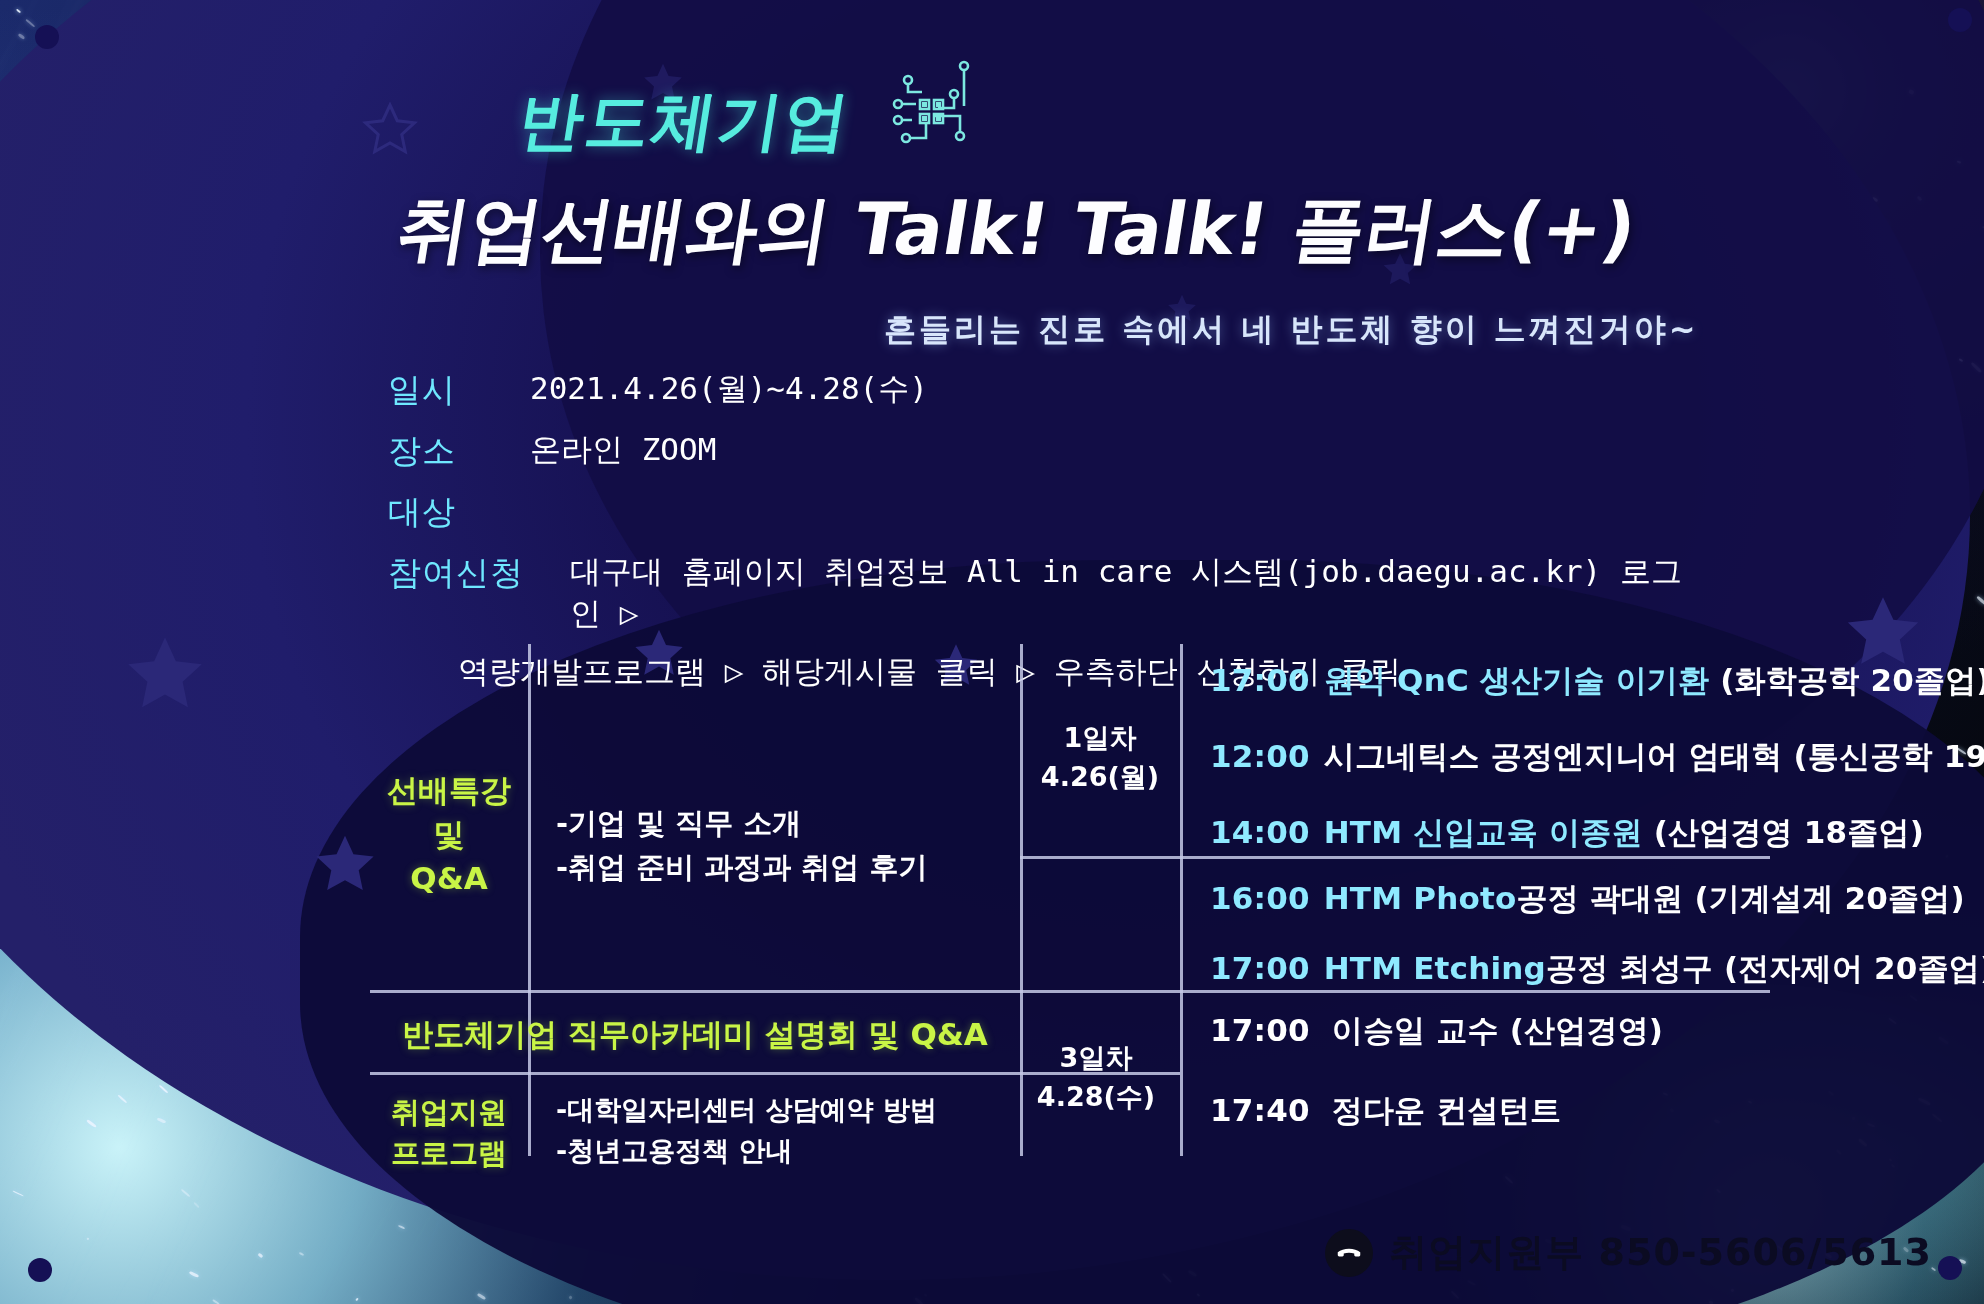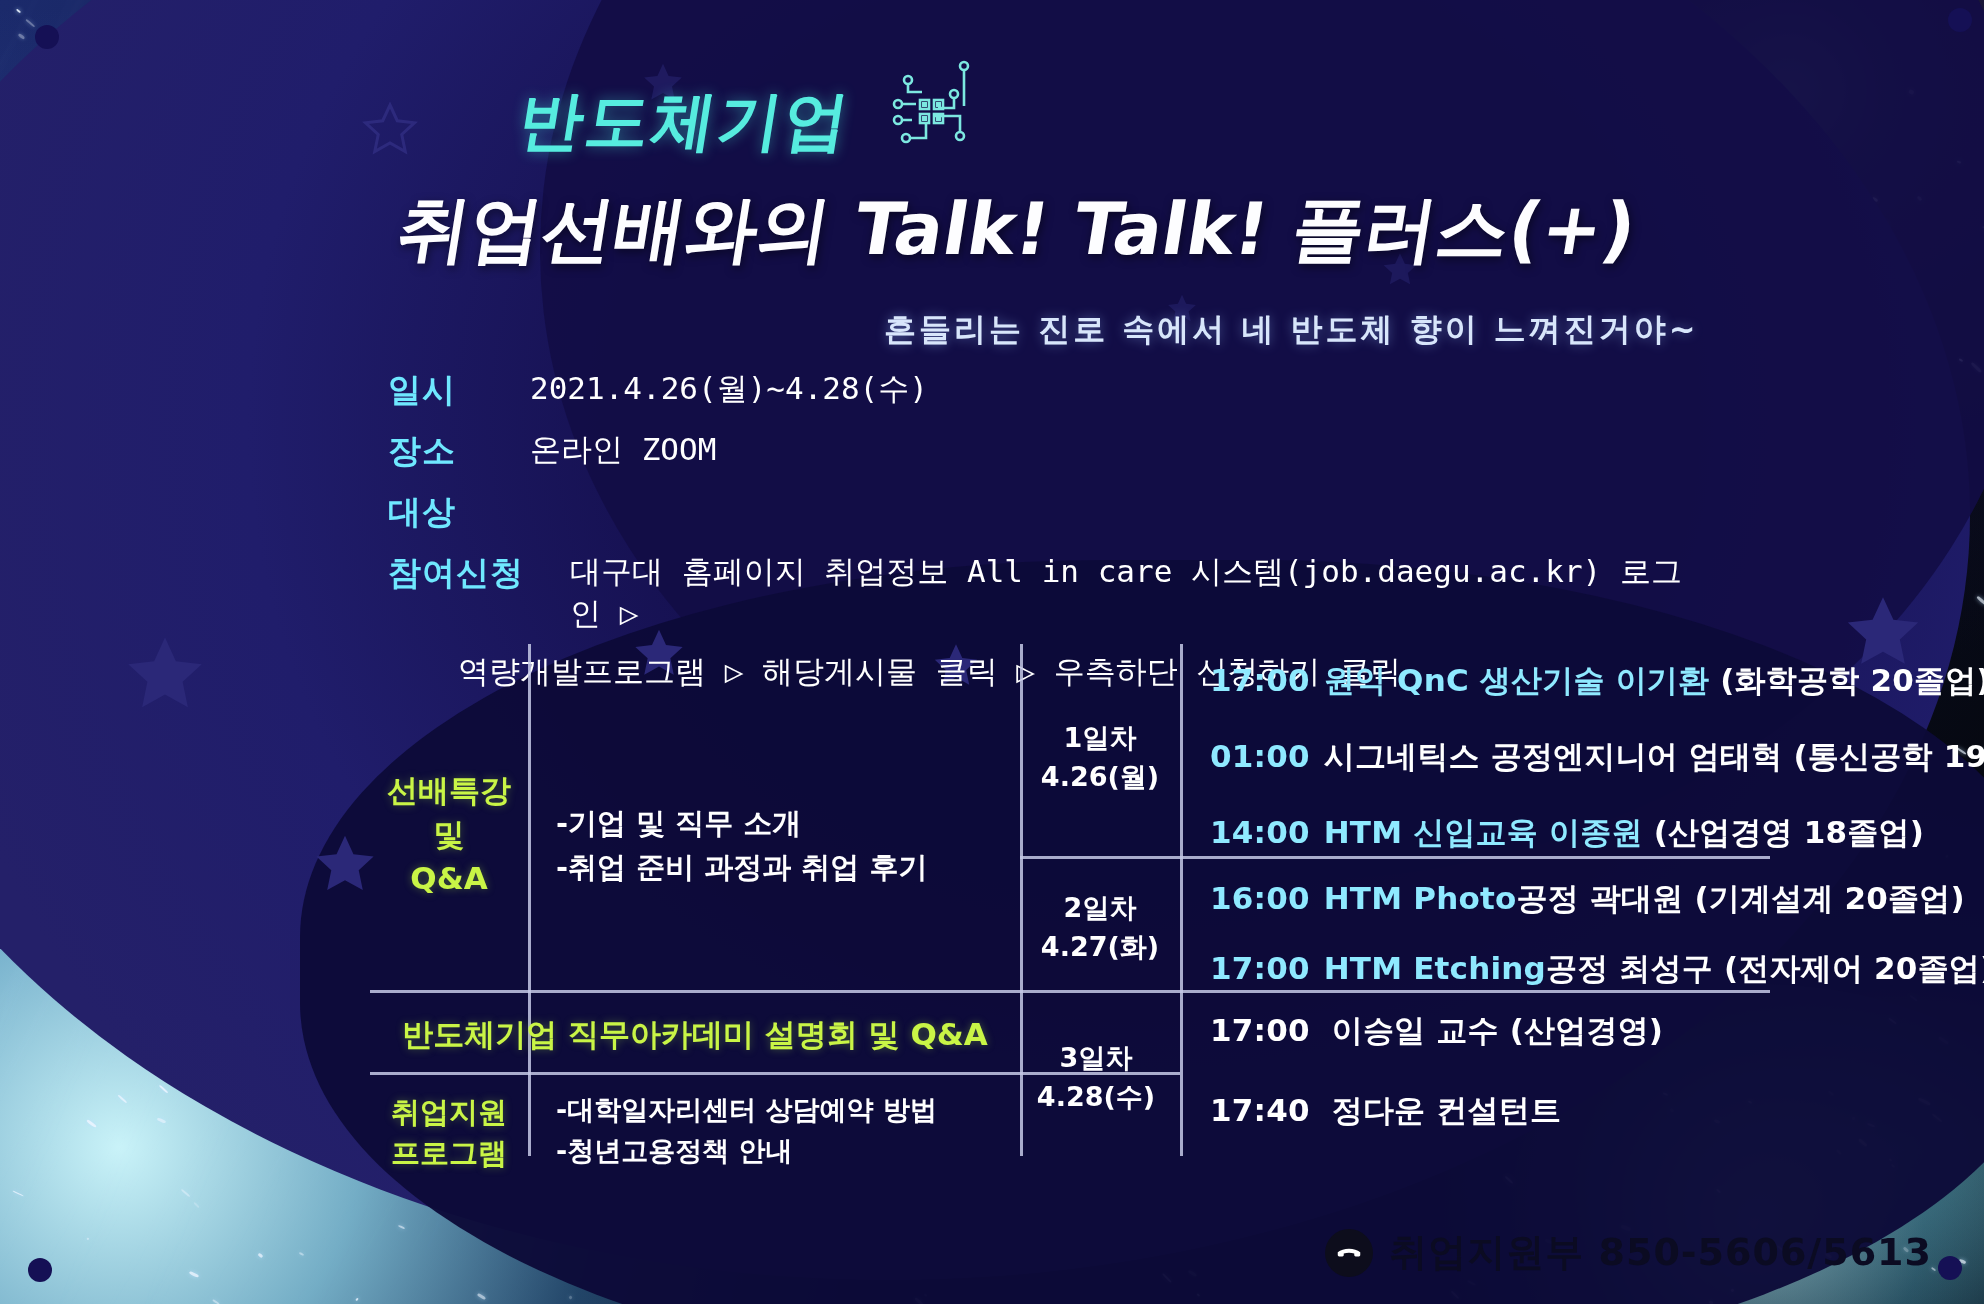--- a/index.html
+++ b/index.html
@@ -69,21 +69,21 @@
     white-space:nowrap;
   }
   .subtitle{
     position:absolute;left:884px;top:308px;
     font-size:32px;font-weight:700;color:#d8e6fb;letter-spacing:3px;white-space:nowrap;
     text-shadow:0 0 12px rgba(150,190,255,.45);
   }
   
   .info{position:absolute;left:388px;top:368px;width:1300px;}
   .info-row{display:flex;align-items:flex-start;margin-bottom:16px;}
-  .info-key{color:#6fe8ff;font-size:33px;font-weight:700;letter-spacing:1px;
+  .info-key{color:#6fe8ff;font-size:33px;font-weight:400;letter-spacing:1px;
     font-family:"DejaVu Sans Mono","Liberation Mono",monospace;min-width:128px;}
   .info-key.wide{min-width:168px;}
   .info-val{color:#ffffff;font-size:31px;letter-spacing:0px;
     font-family:"DejaVu Sans Mono","Liberation Mono",monospace;padding-left:14px;}
   .info-sub{color:#ffffff;font-size:31px;letter-spacing:0px;padding-left:70px;margin-top:14px;
     font-family:"DejaVu Sans Mono","Liberation Mono",monospace;}
   
   .sched{
     position:absolute;left:370px;top:640px;width:1400px;height:520px;
     color:#fff;
@@ -349,31 +349,27 @@
 
     <div class="cell dayc" style="left:650px;top:78px;width:160px;font-size:27px;">
       <div>1일차</div>
       <div>4.26(월)</div>
     </div>
     <div class="cell" style="left:840px;top:20px;width:560px;">
       <div class="sess" style="margin-bottom:34px;">
         <span class="t">17:00</span><span class="cy">원익 QnC 생산기술 이기환</span> <span class="wh">(화학공학 20졸업)</span>
       </div>
       <div class="sess" style="margin-bottom:34px;">
-        <span class="t">01:00</span><span class="wh">시그네틱스 공정엔지니어 엄태혁 (통신공학 19졸업)</span>
+        <span class="t">12:00</span><span class="wh">시그네틱스 공정엔지니어 엄태혁 (통신공학 19졸업)</span>
       </div>
       <div class="sess">
         <span class="t">14:00</span><span class="cy">HTM 신입교육 이종원</span> <span class="wh">(산업경영 18졸업)</span>
       </div>
     </div>
 
-    <div class="cell dayc" style="left:650px;top:248px;width:160px;font-size:27px;">
-      <div>2일차</div>
-      <div>4.27(화)</div>
-    </div>
     <div class="cell" style="left:840px;top:238px;width:560px;">
       <div class="sess" style="margin-bottom:28px;">
         <span class="t">16:00</span><span class="cy">HTM Photo</span><span class="wh">공정 곽대원 (기계설계 20졸업)</span>
       </div>
       <div class="sess">
         <span class="t">17:00</span><span class="cy">HTM Etching</span><span class="wh">공정 최성구 (전자제어 20졸업)</span>
       </div>
     </div>
 
     <div class="cell lbl-green" style="left:0;top:372px;width:650px;font-size:31px;">

